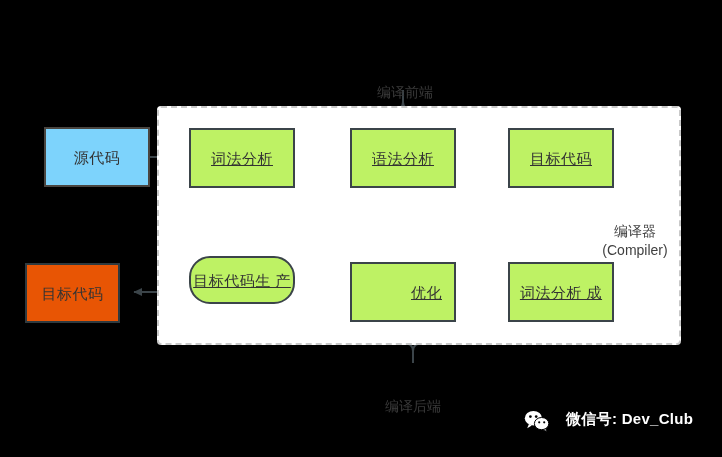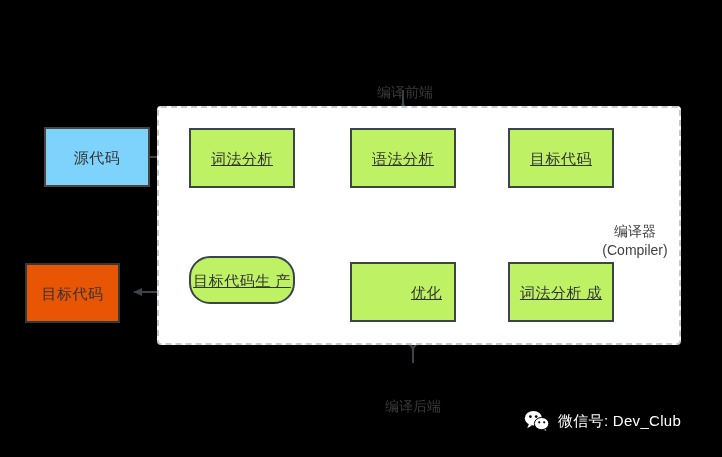--- a/index.html
+++ b/index.html
@@ -49,23 +49,23 @@
     background:#ffffff;
     border:2px dashed #c9c9c9;
     border-radius:4px;
     z-index:1;
   }
 
   #watermark{
     position:absolute;
     left:524px;top:410px;
     display:flex;
-    align-items:center;
-    gap:8px;
+    gap:16px;
     z-index:6;
+    font-weight:bold;
   }
   #watermark .wm-text{
     color:#ffffff;
     font-size:15px;
     letter-spacing:.3px;
     white-space:nowrap;
   }
   #wechat-icon{width:26px;height:22px;display:block;}
 </style>
 </head>

